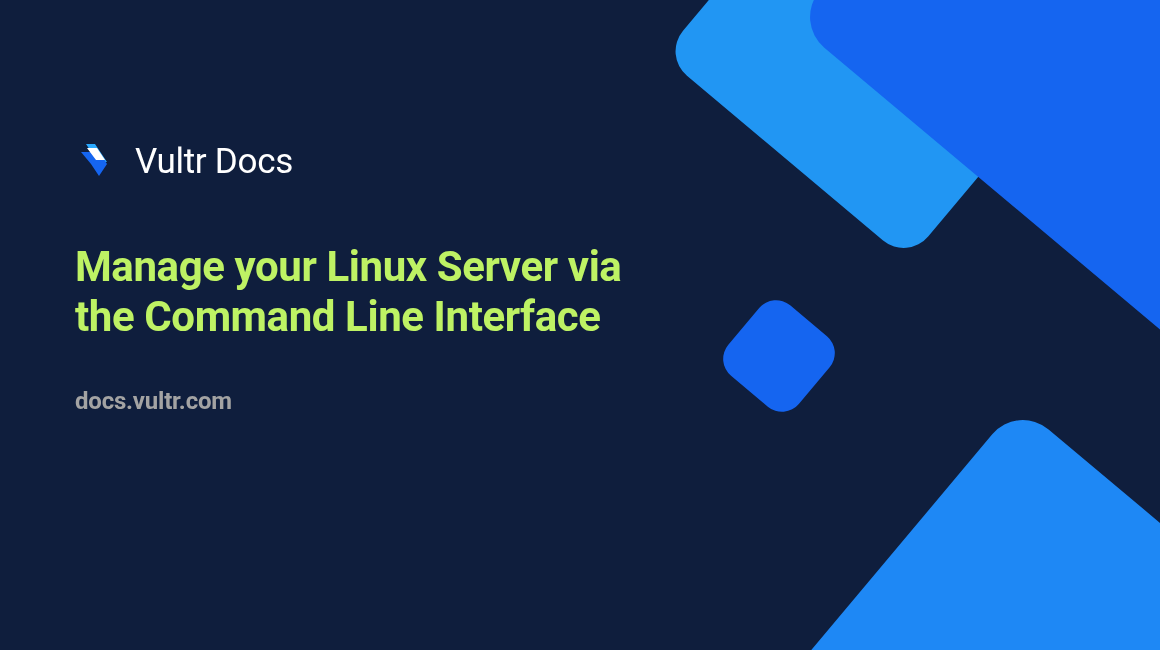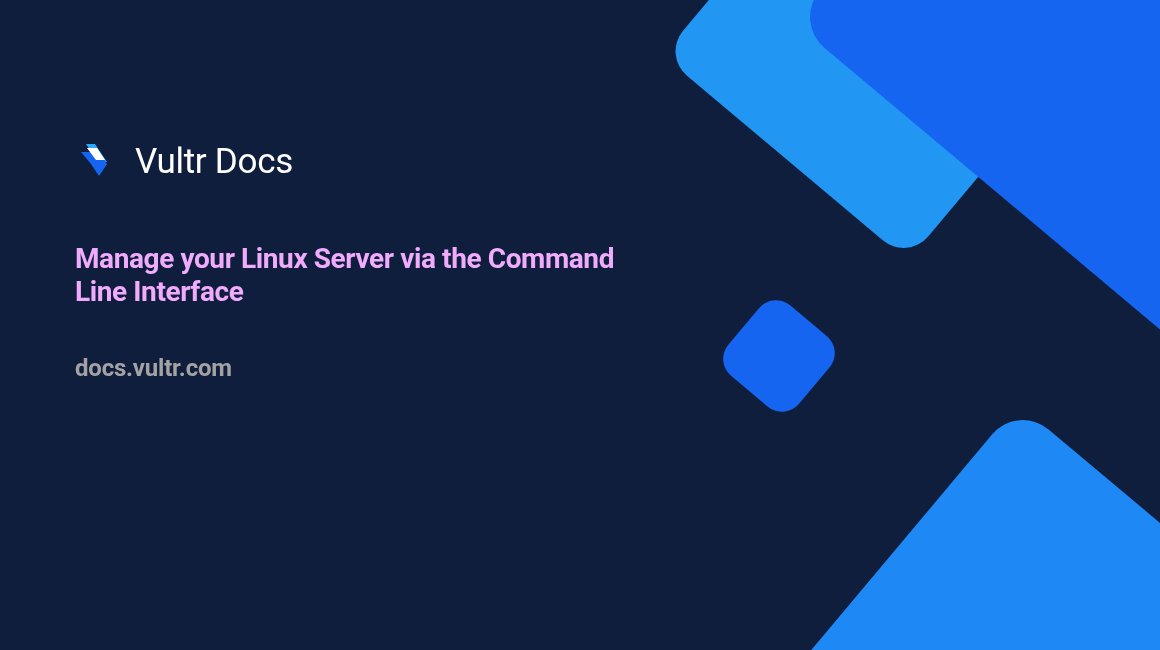--- a/index.html
+++ b/index.html
@@ -76,24 +76,24 @@
     height: 42px;
     flex-shrink: 0;
   }
   .brand-name {
     font-size: 35px;
     font-weight: 400;
     color: #ffffff;
     letter-spacing: -0.3px;
   }
   .title {
-    font-size: 28px;
+    font-size: 42px;
     font-weight: 700;
     line-height: 1.18;
-    color: #f0abfc;
+    color: #bef264;
     max-width: 560px;
     margin-bottom: 46px;
     letter-spacing: -0.4px;
   }
   .url {
     font-size: 24px;
     font-weight: 700;
     color: #a3a3a3;
     letter-spacing: -0.2px;
   }

